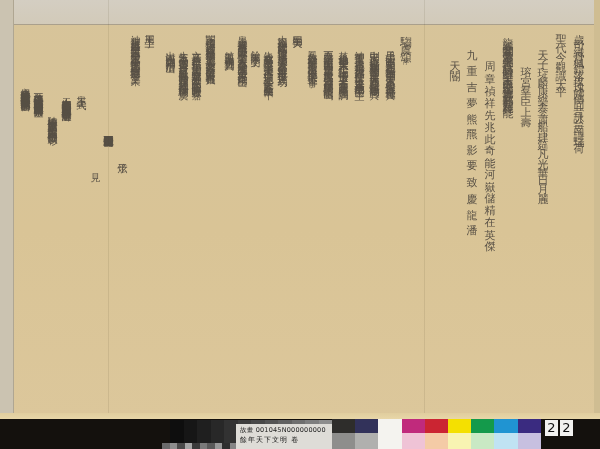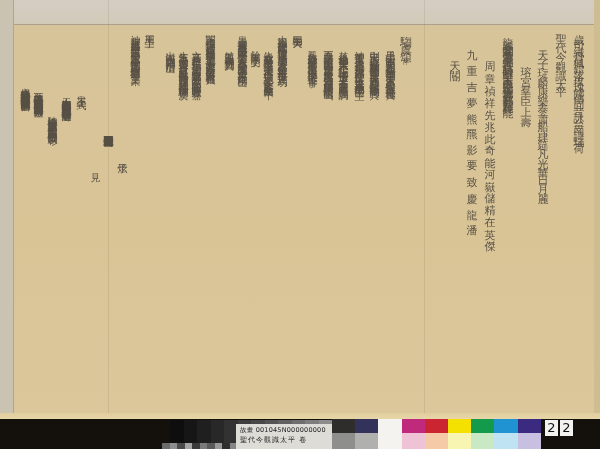--- a/index.html
+++ b/index.html
@@ -140,21 +140,21 @@
         <div style="background: rgb(165, 165, 165);"></div>
         <div style="background: rgb(58, 58, 58);"></div>
         <div style="background: rgb(122, 122, 122);"></div>
         <div style="background: rgb(90, 90, 90);"></div>
         <div style="background: rgb(152, 152, 152);"></div>
         <div style="background: rgb(46, 46, 46);"></div>
         <div style="background: rgb(133, 133, 133);"></div>
       </div>
     <div class="label-box">
       <div class="l1">故畫 001045N000000000</div>
-      <div class="l2">聖代今觀識太平  卷</div>
+      <div class="l2">餘年天下文明  卷</div>
     </div>
     <div class="chart" id="colorchart">
         <div class="row r1">
           <div style="background: rgb(46, 45, 43);"></div>
           <div style="background: rgb(50, 50, 90);"></div>
           <div style="background: rgb(244, 243, 239);"></div>
           <div style="background: rgb(192, 42, 124);"></div>
           <div style="background: rgb(203, 37, 50);"></div>
           <div style="background: rgb(244, 224, 1);"></div>
           <div style="background: rgb(20, 154, 75);"></div>

